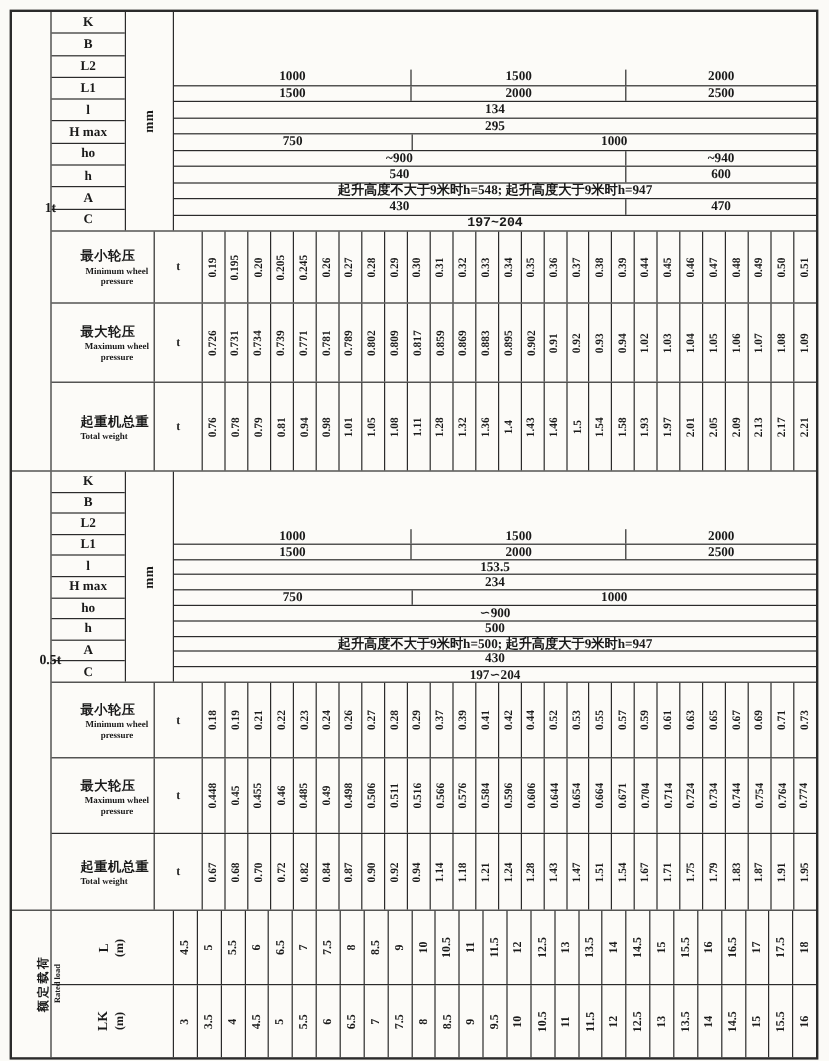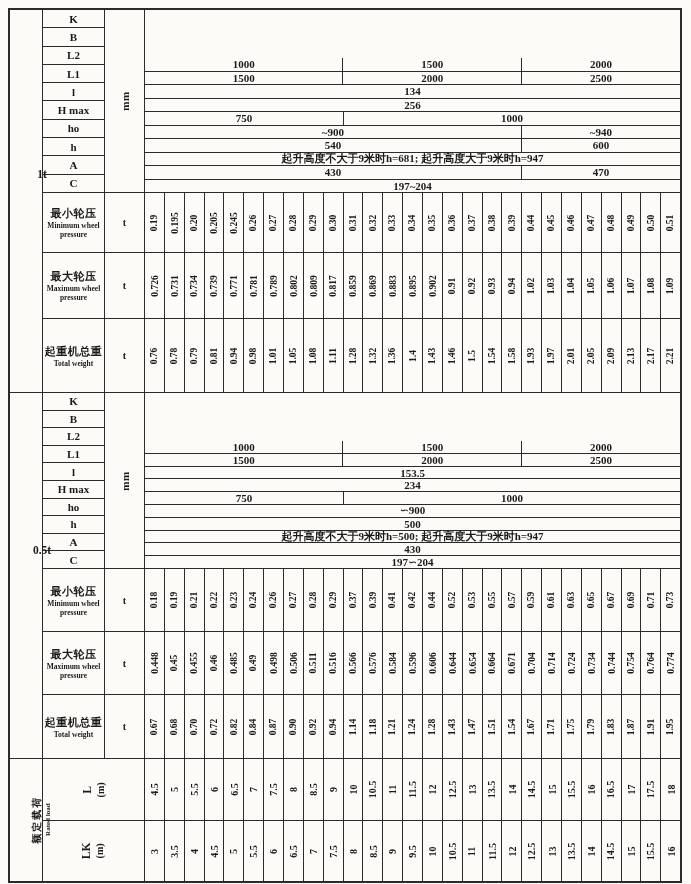--- a/index.html
+++ b/index.html
@@ -52,22 +52,23 @@
     flex:1 1 0; min-width:0; display:flex; align-items:center; justify-content:center;
     font-size:11px; white-space:nowrap; overflow:visible;
   }
   .dim-span:not(:last-child){ border-right:1px solid var(--ln); }
 
   .data-row{ display:flex; border-top:1px solid var(--ln); }
   .s0 .drow0{ height:60px; } .s0 .drow1{ height:66px; } .s0 .drow2{ height:74px; }
   .s1 .drow0{ height:63px; } .s1 .drow1{ height:63px; } .s1 .drow2{ height:64px; }
   .data-label{
     width:62px; flex:none; border-right:1px solid var(--ln);
-    display:flex; flex-direction:column; align-items:center; justify-content:center;
+    display:flex; flex-direction:column; align-items:flex-start; justify-content:center;
     text-align:center;
+    margin-left:24px;
   }
   .cn{ font-size:11px; letter-spacing:0.5px; }
   .en{ font-size:7.5px; line-height:1.2; }
   .data-unit{
     width:40px; flex:none; border-right:1px solid var(--ln);
     display:flex; align-items:center; justify-content:center; font-size:10px;
   }
   .vals{ flex:1; min-width:0; display:flex; }
   .vcell{
     flex:1 1 0; min-width:0; display:flex; align-items:center; justify-content:center;
@@ -127,43 +128,43 @@
               </div>
               <div class="dim-row">
                 <div class="dim-span" style="flex-grow: 10;">1500</div>
                 <div class="dim-span" style="flex-grow: 9;">2000</div>
                 <div class="dim-span" style="flex-grow: 8;">2500</div>
               </div>
               <div class="dim-row">
                 <div class="dim-span" style="flex-grow: 27;">134</div>
               </div>
               <div class="dim-row">
-                <div class="dim-span" style="flex-grow: 27;">256</div>
+                <div class="dim-span" style="flex-grow: 27;">295</div>
               </div>
               <div class="dim-row">
                 <div class="dim-span" style="flex-grow: 10;">750</div>
                 <div class="dim-span" style="flex-grow: 17;">1000</div>
               </div>
               <div class="dim-row">
                 <div class="dim-span" style="flex-grow: 19;">~900</div>
                 <div class="dim-span" style="flex-grow: 8;">~940</div>
               </div>
               <div class="dim-row">
                 <div class="dim-span" style="flex-grow: 19;">540</div>
                 <div class="dim-span" style="flex-grow: 8;">600</div>
               </div>
               <div class="dim-row">
-                <div class="dim-span" style="flex-grow: 27;">起升高度不大于9米时h=681; 起升高度大于9米时h=947</div>
+                <div class="dim-span" style="flex-grow: 27;">起升高度不大于9米时h=548; 起升高度大于9米时h=947</div>
               </div>
               <div class="dim-row">
                 <div class="dim-span" style="flex-grow: 19;">430</div>
                 <div class="dim-span" style="flex-grow: 8;">470</div>
               </div>
               <div class="dim-row">
-                <div class="dim-span" style="flex-grow: 27;">197~204</div>
+                <div class="dim-span" style="flex-grow: 27; font-family: Liberation Mono, monospace;">197~204</div>
               </div>
             </div>
         </div>
         <div>
             <div class="data-row drow0">
               <div class="data-label">
                 <div class="cn">最小轮压</div>
                 <div class="en">Minimum wheel pressure</div>
               </div>
               <div class="data-unit">t</div>

